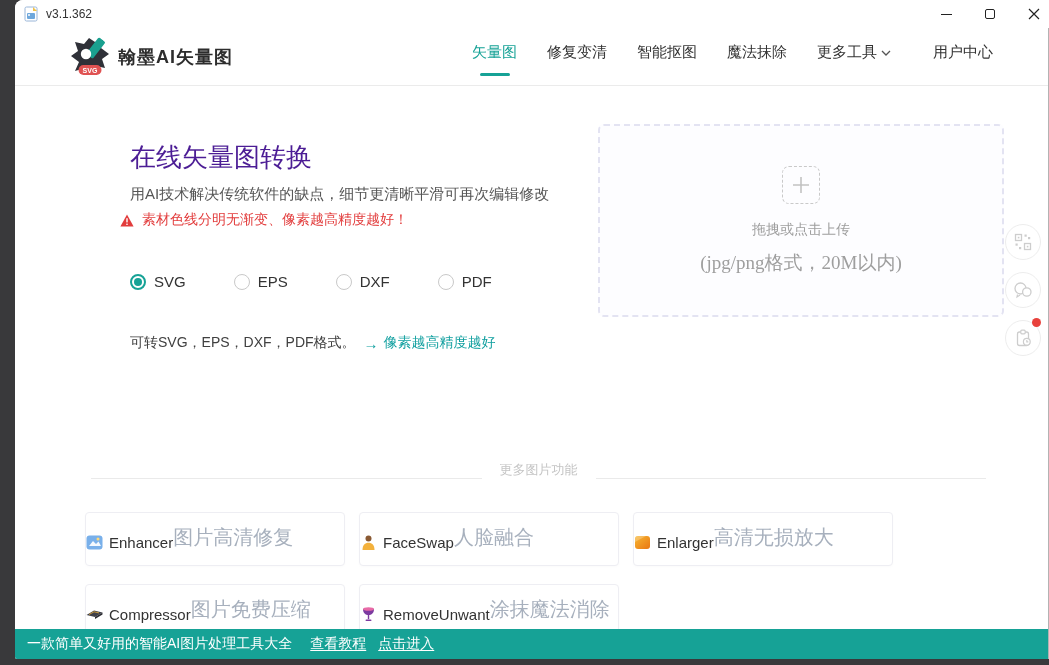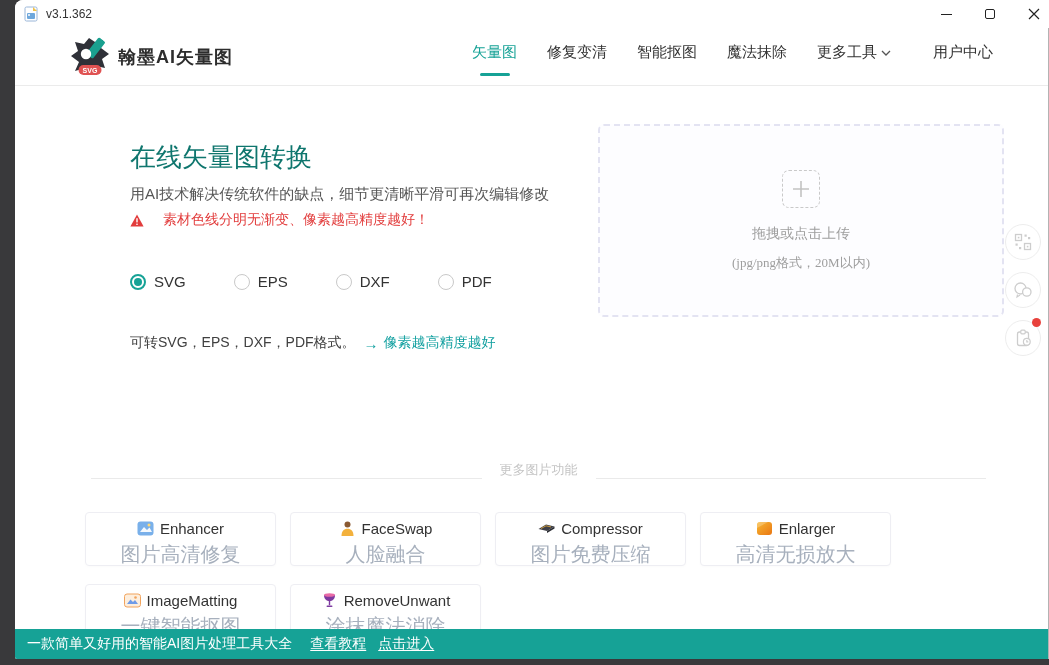--- a/index.html
+++ b/index.html
@@ -26,50 +26,50 @@
   .logo { display:flex; align-items:center; margin-left:55px; }
   .logo svg { width:40px; height:40px; }
   .brand { font-size:18px; font-weight:700; color:#2d2d2d; margin-left:8px; letter-spacing:1px; }
   .nav { margin-left:auto; margin-right:63px; display:flex; align-items:center; gap:30px; }
   .nav-item { font-size:15px; color:#333; position:relative; padding:6px 0 14px 0; cursor:pointer; display:flex; align-items:center; gap:4px; }
   .nav-item.active { color:var(--accent,#16a296); }
   .nav-item.active::after { content:""; position:absolute; left:50%; transform:translateX(-50%); bottom:0; width:30px; height:3px; border-radius:2px; background:var(--accent,#16a296); }
   .nav-item:last-child { margin-left:12px; }
   
   .content { position:relative; height:calc(659px - 87px); background:#fff; }
-  .hero-title { position:absolute; left:115px; top:54px; font-size:26px; font-weight:500; color:#0f766e; }
+  .hero-title { position:absolute; left:115px; top:54px; font-size:26px; font-weight:500; color:#4c1d95; }
   .hero-desc { position:absolute; left:115px; top:99px; font-size:15px; color:#555; }
-  .hero-warn { position:absolute; left:115px; top:125px; display:flex; align-items:center; gap:19px; font-size:14px; color:var(--warning,#e23c3c); }
+  .hero-warn { position:absolute; left:105px; top:125px; display:flex; align-items:center; gap:8px; font-size:14px; color:var(--warning,#e23c3c); }
   .formats { position:absolute; left:115px; top:187px; display:flex; gap:48px; }
   .format { display:flex; align-items:center; gap:8px; cursor:pointer; }
   .radio { width:16px; height:16px; border-radius:50%; border:1px solid #c9c9c9; background:#fff; position:relative; }
   .format.checked .radio { border:2px solid var(--accent,#16a296); }
   .format.checked .radio::after { content:""; position:absolute; left:50%; top:50%; transform:translate(-50%,-50%); width:8px; height:8px; border-radius:50%; background:var(--accent,#16a296); }
   .format .flabel { font-size:15px; color:#333; }
   .note-row { position:absolute; left:115px; top:248px; display:flex; align-items:center; font-size:14px; color:#404040; }
   .note-arrow { color:var(--link,#12a0a0); font-weight:700; margin:0 5px 0 8px; font-size:15px; }
   .note-link { color:var(--link,#12a0a0); cursor:pointer; }
   
   .upload { position:absolute; left:583px; top:38px; width:406px; height:193px;
     border:2px dashed #e3e3f2; border-radius:6px; background:#fdfdff;
     display:flex; flex-direction:column; align-items:center; justify-content:center; cursor:pointer;font-family:Liberation Serif, serif; }
   .plus-box { width:38px; height:38px; border:1.5px dashed #c9c9c9; border-radius:7px; display:flex; align-items:center; justify-content:center; }
   .upload-t1 { margin-top:17px; font-size:14px; color:#9e9e9e; }
-  .upload-t2 { margin-top:11px; font-size:13px; color:#9e9e9e; }
+  .upload-t2 { margin-top:11px; font-size:19px; color:#9e9e9e; }
   
   .float-btns { position:absolute; right:15px; top:138px; display:flex; flex-direction:column; gap:12px; }
   .float-btn { width:36px; height:36px; border-radius:50%; background:#fff; border:1px solid #ededed; display:flex; align-items:center; justify-content:center; position:relative; cursor:pointer; }
   .float-btn .dot { position:absolute; right:-1px; top:-3px; width:9px; height:9px; border-radius:50%; background:#e8413c; }
   
   .divider { position:absolute; left:76px; right:70px; top:375px; display:flex; align-items:flex-end; }
   .divider .line { flex:1; height:1px; background:#eaeaea; }
   .divider .dlabel { margin:0 18px; font-size:13px; color:#c5c5c5; }
   .cards { position:absolute; left:70px; top:426px; width:905px; display:flex; flex-wrap:wrap; gap:18px 14px; }
-  .card { width:191px; height:54px; background:#fff; border:1px solid #eeeef3; border-radius:4px;
-    box-shadow:0 1px 3px rgba(0,0,0,0.02); display:flex; flex-direction:column; align-items:center; padding-top:7px; cursor:pointer; }
+  .card { width:260px; height:54px; background:#fff; border:1px solid #eeeef3; border-radius:4px;
+    box-shadow:0 1px 3px rgba(0,0,0,0.02); display:flex; flex-direction:row; padding-top:7px; cursor:pointer; }
   .card-title { display:flex; align-items:center; gap:6px; font-size:15px; font-weight:500; color:#333; }
   .card-sub { margin-top:4px; font-size:20px; color:#a7b0bd; }
   
   .footer { position:absolute; left:0; right:0; bottom:0; height:30px; background:var(--footer_bg,#16a296);
     display:flex; align-items:center; padding-left:12px; color:#fff; font-size:14px; z-index:5; }
   .footer .flink { text-decoration:underline; text-underline-offset:2px; cursor:pointer; }
   .footer .flink1 { margin-left:18px; }
   .footer .flink2 { margin-left:12px; }
   
   .scrollbar { position:absolute; right:0; top:28px; bottom:0; width:8px; background:#b3b3b3; z-index:9; }
@@ -248,57 +248,46 @@
             <path d="M2.5 16 C2.5 11 5 8.8 8.5 8.8 C12 8.8 14.5 11 14.5 16 Z" fill="#f3b13c"></path>
           </svg>
           <span>FaceSwap</span>
         </div>
         <div class="card-sub">人脸融合</div>
       </div>
 
       <div class="card">
         <div class="card-title">
           <svg width="17" height="17" viewBox="0 0 17 17">
-            <polygon points="0.5,9 8,4.5 16.5,6.5 9,11" fill="#3f4048"></polygon>
-            <polygon points="9,11 16.5,6.5 16.5,8.5 9,13" fill="#2c2d33"></polygon>
-            <polyline points="3,8.5 8,5.8 13,6.9" stroke="#d9a43c" stroke-width="0.9" fill="none"></polyline>
-          </svg>
-          <span>Compressor</span>
-        </div>
-        <div class="card-sub">图片免费压缩</div>
-      </div>
-
-      <div class="card">
-        <div class="card-title">
-          <svg width="17" height="17" viewBox="0 0 17 17">
             <defs>
               <linearGradient id="g-orange" x1="0" y1="0" x2="1" y2="1">
                 <stop offset="0" stop-color="#f7b733"></stop>
                 <stop offset="1" stop-color="#e97612"></stop>
               </linearGradient>
             </defs>
             <rect x="1" y="2" width="15" height="13" rx="3" fill="url(#g-orange)"></rect>
             <path d="M1 6 C1 3.8 2.2 2 4.5 2 L12 2 L1 8 Z" fill="#ffffff" opacity="0.25"></path>
           </svg>
           <span>Enlarger</span>
         </div>
         <div class="card-sub">高清无损放大</div>
       </div>
 
       <div class="card">
         <div class="card-title">
           <svg width="17" height="17" viewBox="0 0 17 17">
-            <rect x="0.5" y="2" width="16" height="13" rx="2.5" fill="#fdeedd" stroke="#f1a35c" stroke-width="1"></rect>
-            <path d="M3 12 L6.5 7.5 L9 10 L11 8 L14 12 Z" fill="#6f9be8"></path>
-            <circle cx="11.5" cy="5.5" r="1.3" fill="#f1a35c"></circle>
-          </svg>
-          <span>ImageMatting</span>
-        </div>
-        <div class="card-sub">一键智能抠图</div>
-      </div>
+            <polygon points="0.5,9 8,4.5 16.5,6.5 9,11" fill="#3f4048"></polygon>
+            <polygon points="9,11 16.5,6.5 16.5,8.5 9,13" fill="#2c2d33"></polygon>
+            <polyline points="3,8.5 8,5.8 13,6.9" stroke="#d9a43c" stroke-width="0.9" fill="none"></polyline>
+          </svg>
+          <span>Compressor</span>
+        </div>
+        <div class="card-sub">图片免费压缩</div>
+      </div>
+
 
       <div class="card">
         <div class="card-title">
           <svg width="17" height="17" viewBox="0 0 17 17">
             <path d="M3 3 C3 7 5.5 9 8.5 9 C11.5 9 14 7 14 3 Z" fill="#7c3aa0"></path>
             <ellipse cx="8.5" cy="3" rx="5.5" ry="1.8" fill="#e86aa6"></ellipse>
             <rect x="7.8" y="9" width="1.4" height="4.2" fill="#7c3aa0"></rect>
             <rect x="5.5" y="13.4" width="6" height="1.7" rx="0.8" fill="#7c3aa0"></rect>
           </svg>
           <span>RemoveUnwant</span>

